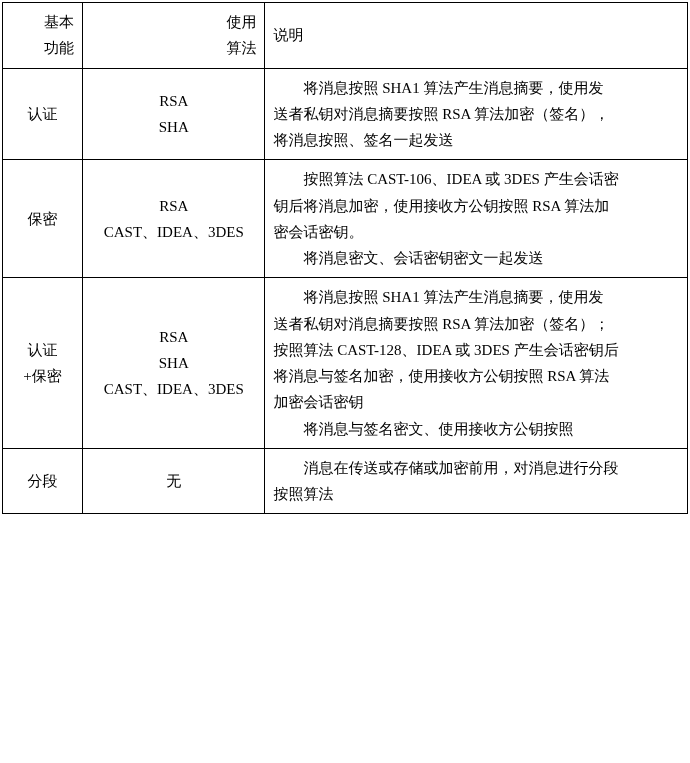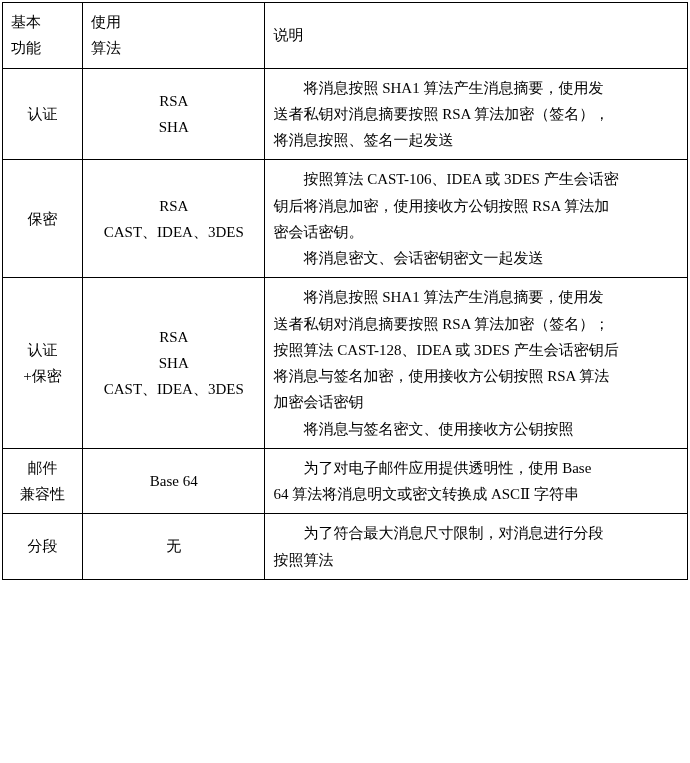--- a/index.html
+++ b/index.html
@@ -46,21 +46,21 @@
     text-align: justify;
   }
   td.desc .line {
     display: block;
   }
   td.desc .indent {
     display: block;
     text-indent: 2em;
   }
   .header-row td {
-    text-align: left;
+    text-align: right;
     font-size: 15px;
   }
 </style>
 </head>
 <body>
 
 <div class="page">
   <table class="pgp-table">
     <colgroup>
       <col class="c-func">
@@ -109,33 +109,24 @@
           <span class="indent">将消息按照 SHA1 算法产生消息摘要，使用发</span>
           <span class="line">送者私钥对消息摘要按照 RSA 算法加密（签名）；</span>
           <span class="line">按照算法 CAST-128、IDEA 或 3DES 产生会话密钥后</span>
           <span class="line">将消息与签名加密，使用接收方公钥按照 RSA 算法</span>
           <span class="line">加密会话密钥</span>
           <span class="indent">将消息与签名密文、使用接收方公钥按照</span>
         </td>
       </tr>
 
 
-      <tr>
-        <td class="func">邮件
-兼容性</td>
-        <td class="algo">Base 64</td>
-        <td class="desc">
-          <span class="indent">为了对电子邮件应用提供透明性，使用 Base</span>
-          <span class="line">64 算法将消息明文或密文转换成 ASCⅡ 字符串</span>
-        </td>
-      </tr>
 
       <tr>
         <td class="func">分段</td>
         <td class="algo">无</td>
         <td class="desc">
-          <span class="indent">为了符合最大消息尺寸限制，对消息进行分段</span>
+          <span class="indent">消息在传送或存储或加密前用，对消息进行分段</span>
           <span class="line">按照算法</span>
         </td>
       </tr>
     </tbody>
   </table>
 </div>
 
 </body></html>

